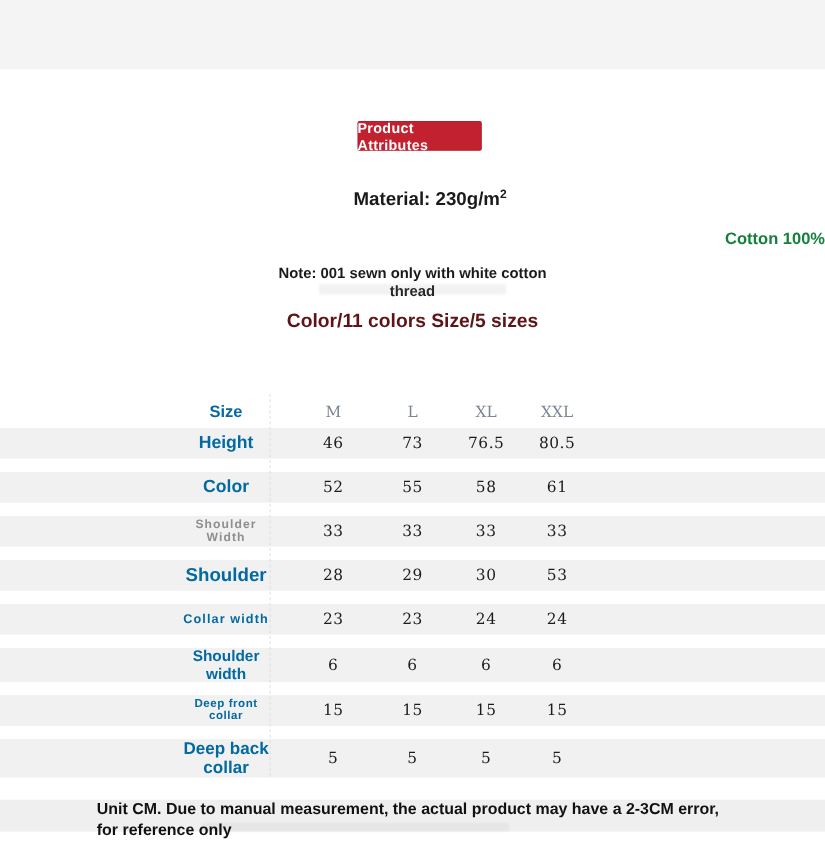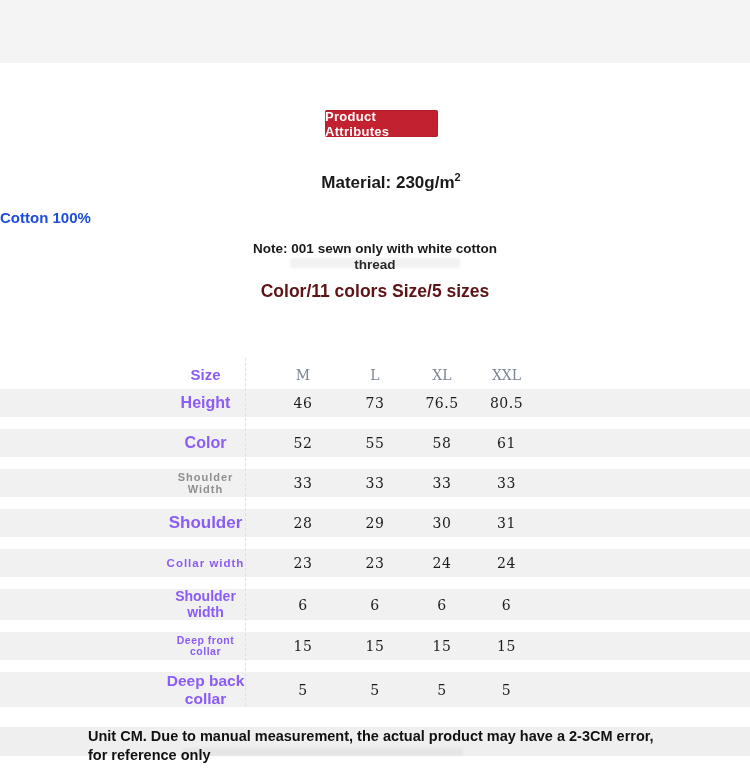--- a/index.html
+++ b/index.html
@@ -26,22 +26,22 @@
     box-shadow:0 0 0 1px rgba(160,20,35,.35) inset;
   }
   .material{
     position:absolute;top:171px;left:16px;width:750px;
     text-align:center;
     font-size:17px;font-weight:bold;color:#1a1a1a;
   }
   .material sup{font-size:11px;}
   .cotton{
     position:absolute;top:209px;left:0;width:750px;
-    text-align:left;
-    font-size:15px;font-weight:bold;color:#1d4ed8;
+    text-align:right;
+    font-size:15px;font-weight:bold;color:#15803d;
   }
   .note{
     position:absolute;top:241px;left:175px;width:400px;
     text-align:center;
     font-size:13.5px;font-weight:bold;color:#1a1a1a;
     line-height:15.5px;
     white-space:pre-line;
   }
   .note-smudge{
     position:absolute;top:258px;left:290px;width:170px;height:10px;
@@ -64,21 +64,21 @@
     grid-template-columns:267px 72px 72px 62px 67px;
     align-items:center;
     min-height:28px;
     margin-bottom:12px;
   }
   .trow.head{min-height:26px;margin-bottom:1px;background:#ffffff;}
   .trow.band{background:#f1f1f1;}
   .cell-label{
     padding-left:144px;
     text-align:center;
-    color:#8b5cf6;
+    color:#0369a1;
     white-space:pre-line;
     line-height:1.12;
   }
   .lbl-head{font-size:15px;font-weight:bold;}
   .col-head{
     text-align:center;
     font-family:"DejaVu Serif",serif;
     font-size:14px;color:#7b8595;
   }
   .cell-val{
@@ -163,21 +163,21 @@
       <div class="cell-val">33</div>
       <div class="cell-val">33</div>
       <div class="cell-val">33</div>
     </div>
 
     <div class="trow band">
       <div class="cell-label lbl-xl">Shoulder</div>
       <div class="cell-val">28</div>
       <div class="cell-val">29</div>
       <div class="cell-val">30</div>
-      <div class="cell-val">31</div>
+      <div class="cell-val">53</div>
     </div>
 
     <div class="trow band">
       <div class="cell-label lbl-sm">Collar width</div>
       <div class="cell-val">23</div>
       <div class="cell-val">23</div>
       <div class="cell-val">24</div>
       <div class="cell-val">24</div>
     </div>
 

